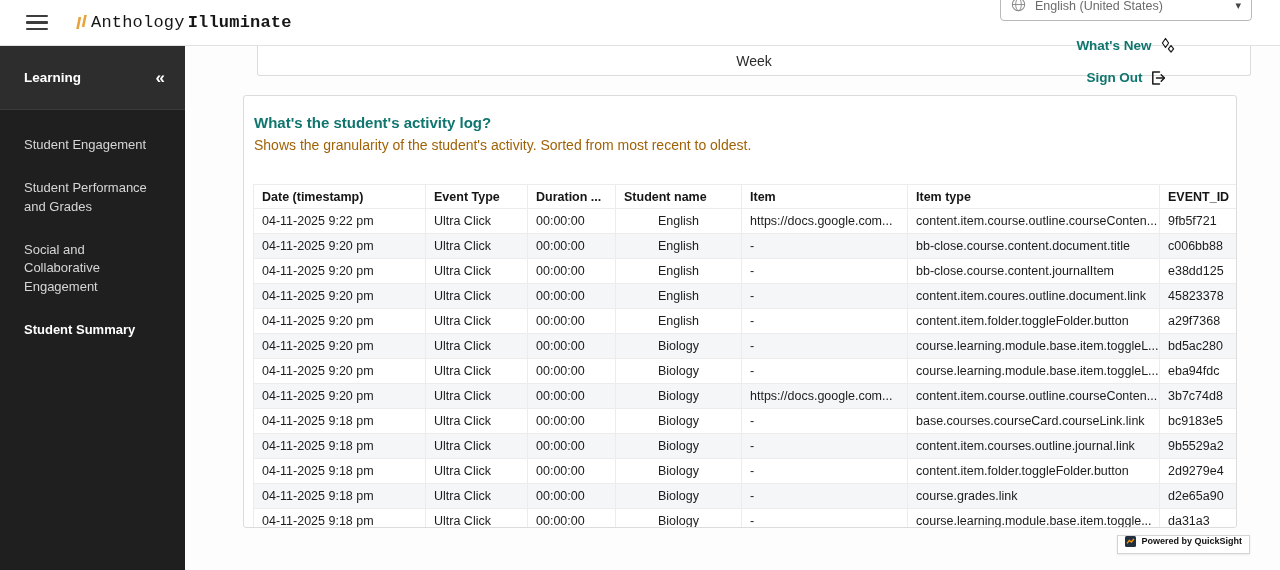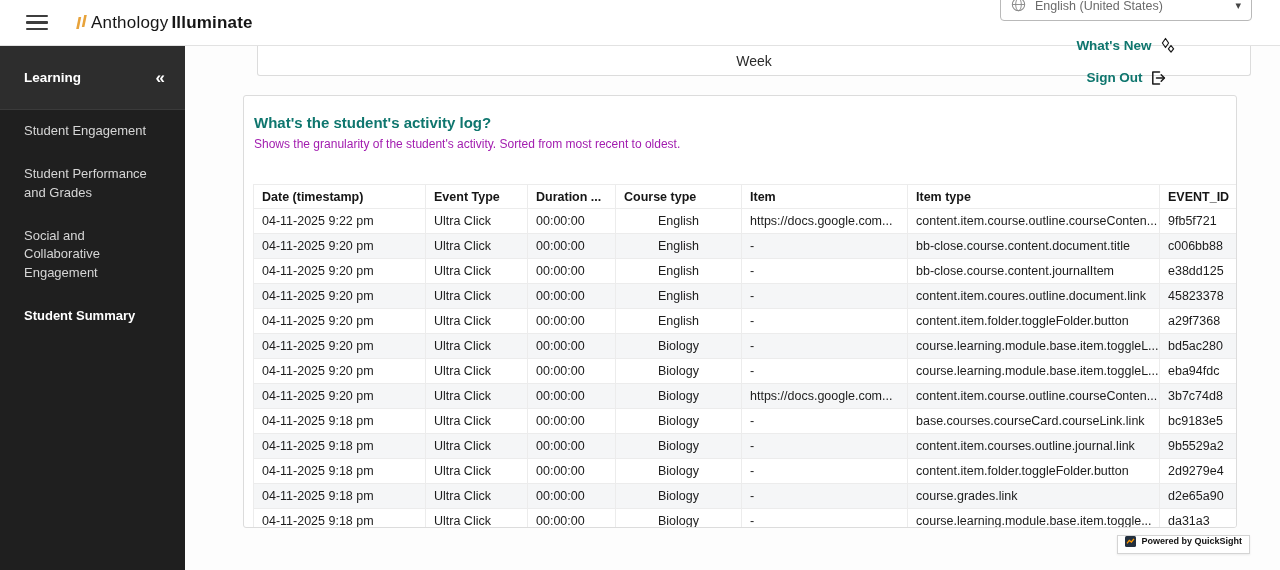--- a/index.html
+++ b/index.html
@@ -15,21 +15,21 @@
   .header {
     position: absolute; top: 0; left: 0; right: 0; height: 46px;
     background: #fff; border-bottom: 1px solid #e2e2e2;
     display: flex; align-items: center; z-index: 10;
   }
   .hamburger {
     background: none; border: none; cursor: pointer;
     margin-left: 26px; width: 24px; display: flex; flex-direction: column; gap: 4px;
   }
   .hamburger span { display: block; height: 2.5px; width: 22px; background: #3d3d3d; border-radius: 1px; }
-  .brand { display: flex; align-items: center; gap: 3px; margin-left: 24px; font-size: 17px; }
+  .brand { display: flex; align-items: center; gap: 3px; margin-left: 24px; font-size: 17px; font-family: Liberation Mono, monospace; }
   .brand-mark { display: flex; align-items: center; }
   .brand-a { font-weight: 400; letter-spacing: .2px; color: #161616; }
   .brand-i { font-weight: 700; letter-spacing: .2px; color: #161616; }
   .header-right { margin-left: auto; display: flex; align-items: center; gap: 16px; padding-right: 28px; flex-direction: column; }
   .lang-label { font-size: 13px; color: #333; }
   .lang-select {
     width: 252px; height: 30px; border: 1px solid #b9b9b9; border-radius: 4px;
     display: flex; align-items: center; gap: 9px; padding: 0 10px;
     font-size: 12.5px; color: #6b6b6b; cursor: pointer; background: #fff;
   }
@@ -41,21 +41,21 @@
   .sidebar {
     position: absolute; top: 46px; left: 0; bottom: 0; width: 185px;
     background: #1f1f1f; color: #e4e4e4;
   }
   .sidebar-header {
     height: 64px; background: #2d2d2d; border-bottom: 1px solid #3a3a3a;
     display: flex; align-items: center; justify-content: space-between;
     padding: 0 20px 0 24px; font-size: 13.5px; font-weight: 700; color: #fff;
   }
   .chev { font-size: 17px; color: #fff; cursor: pointer; line-height: 1; }
-  .side-items { }
+  .side-items { padding-top: 14px; }
   .side-item {
     padding: 12px 28px 12px 24px; font-size: 13px; line-height: 1.45;
     color: #d6d6d6; cursor: pointer;
   }
   .side-item.active { font-weight: 700; color: #ffffff; }
 
   
   .main { position: absolute; top: 46px; left: 185px; right: 0; bottom: 0; background: #fdfdfd; }
   .week-card {
     position: absolute; top: 0; left: 72px; width: 994px; height: 30px;
@@ -63,21 +63,21 @@
     border-radius: 0 0 3px 3px;
     display: flex; align-items: center; justify-content: center;
     font-size: 14px; color: #2b2b2b;
   }
   .activity-card {
     position: absolute; top: 49px; left: 58px; width: 994px; height: 433px;
     background: #fff; border: 1px solid #dcdcdc; border-radius: 3px;
     overflow: hidden;
   }
   .card-title { margin: 18px 10px 0 10px; font-size: 15px; font-weight: 700; color: #0f766e; }
-  .card-subtitle { margin: 6px 10px 0 10px; font-size: 12px; color: #a21caf; }
+  .card-subtitle { margin: 6px 10px 0 10px; font-size: 14px; color: #a16207; }
   .table-wrap { position: absolute; top: 88px; left: 9px; right: 0; bottom: 0; overflow: hidden; }
 
   table { border-collapse: collapse; table-layout: fixed; width: 1016px; font-size: 12.5px; }
   th {
     height: 24px; padding: 0 8px; text-align: left; font-weight: 700;
     border: 1px solid #ececec; background: #fff; white-space: nowrap; overflow: hidden;
     color: #161616; cursor: pointer;
   }
   td {
     height: 25px; padding: 0 8px; border-right: 1px solid #ececec; border-bottom: 1px solid #ececec;
@@ -177,21 +177,21 @@
   <div class="activity-card">
     <div class="card-title">What's the student's activity log?</div>
     <div class="card-subtitle">Shows the granularity of the student's activity. Sorted from most recent to oldest.</div>
     <div class="table-wrap">
       <table>
         <thead>
           <tr>
               <th class="c0">Date (timestamp)</th>
               <th class="c1">Event Type</th>
               <th class="c2">Duration ...</th>
-              <th class="c3">Course type</th>
+              <th class="c3">Student name</th>
               <th class="c4">Item</th>
               <th class="c5">Item type</th>
               <th class="c6">EVENT_ID</th>
             </tr>
         </thead>
         <tbody>
             <tr>
               <td class="c0">04-11-2025 9:22 pm</td>
               <td class="c1">Ultra Click</td>
               <td class="c2">00:00:00</td>

